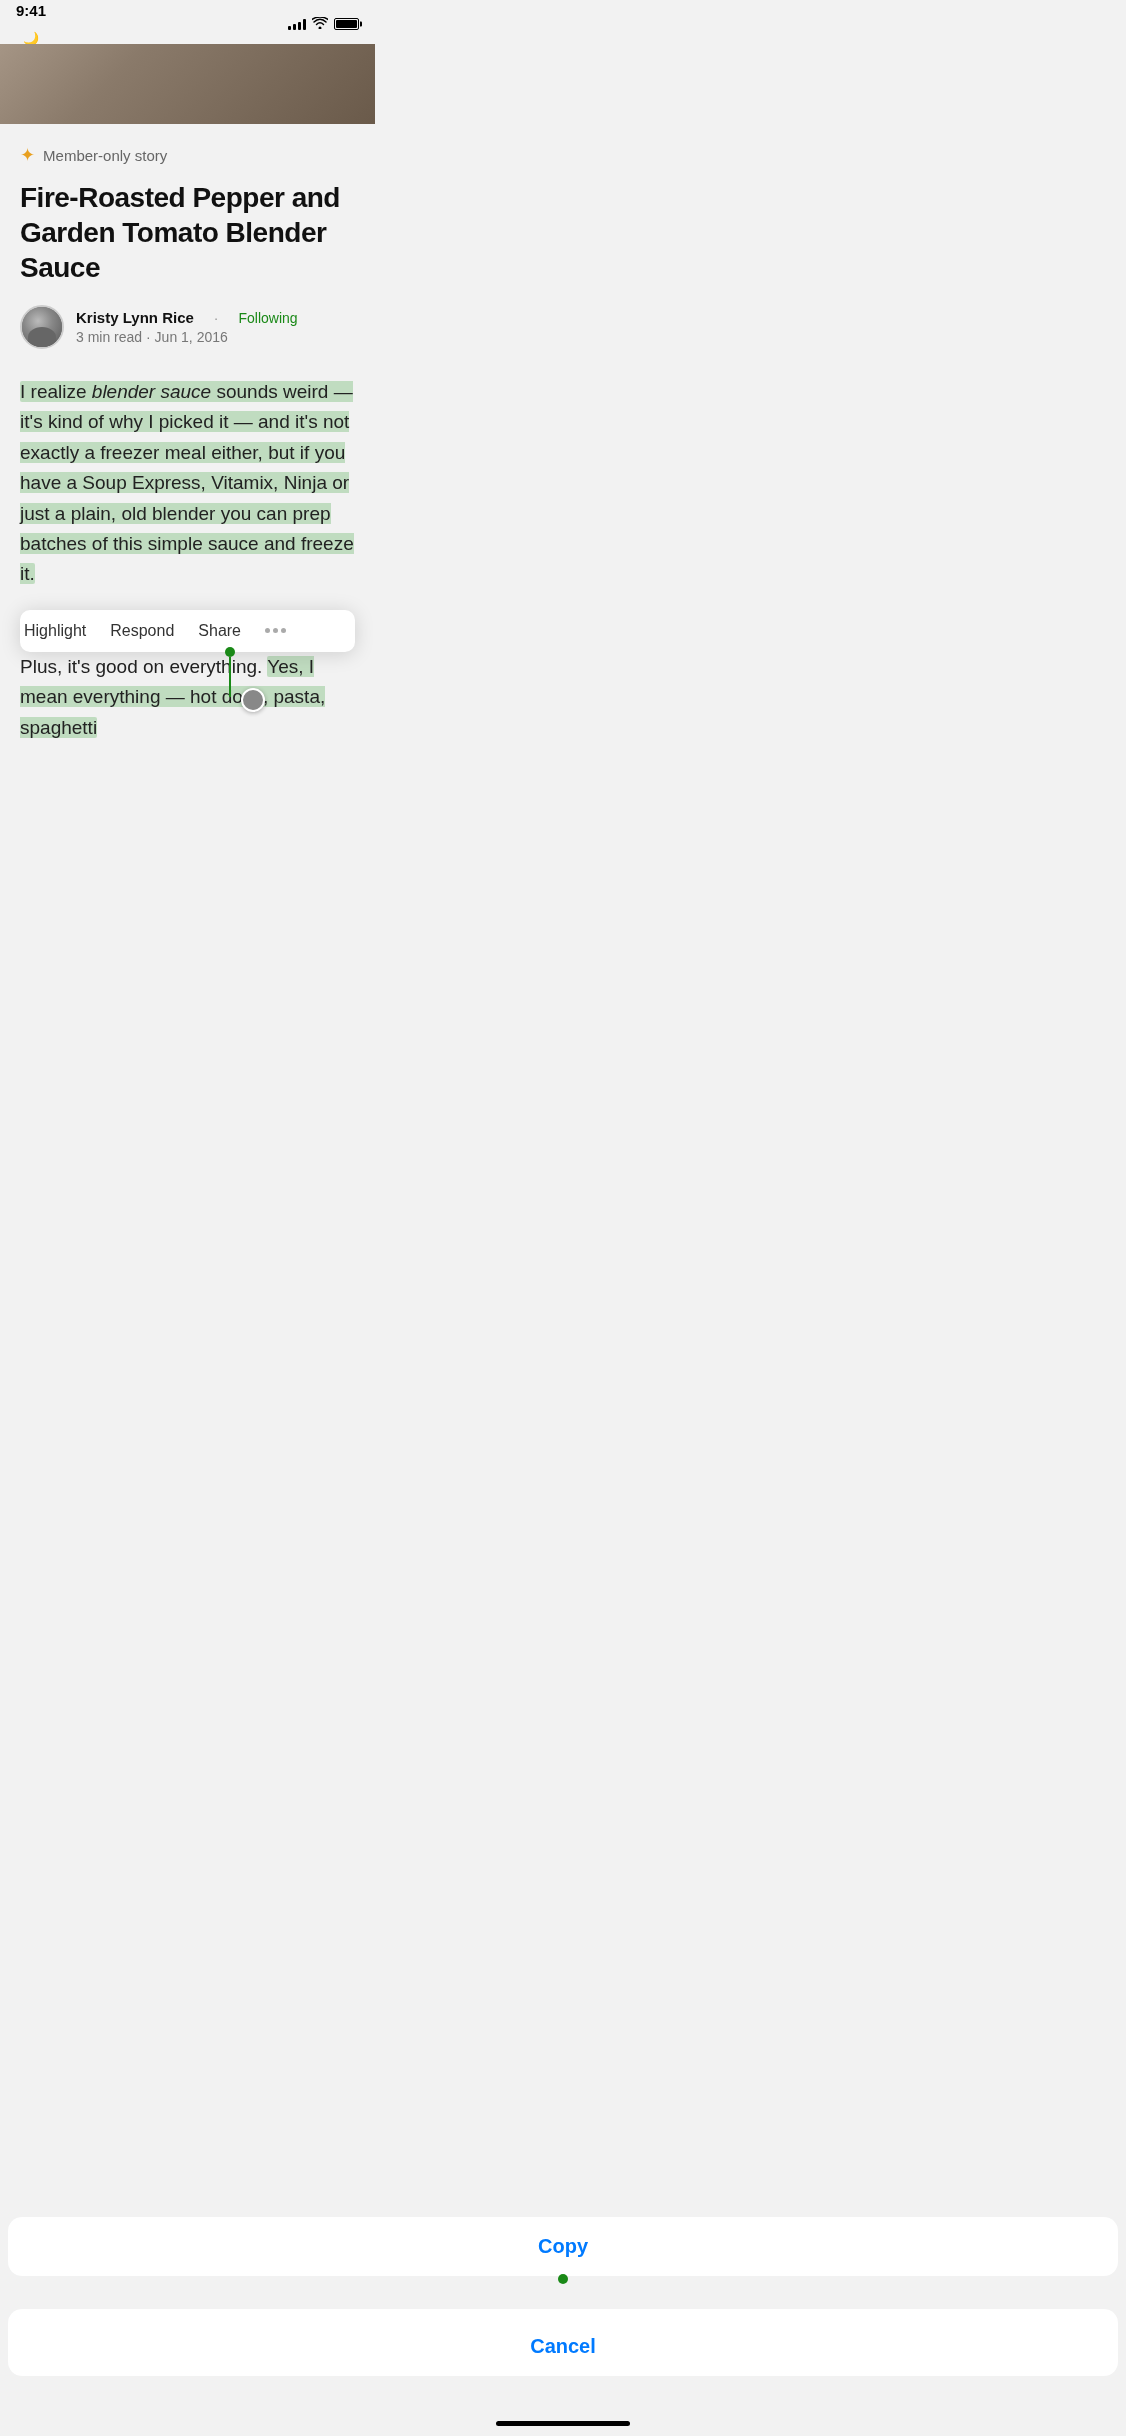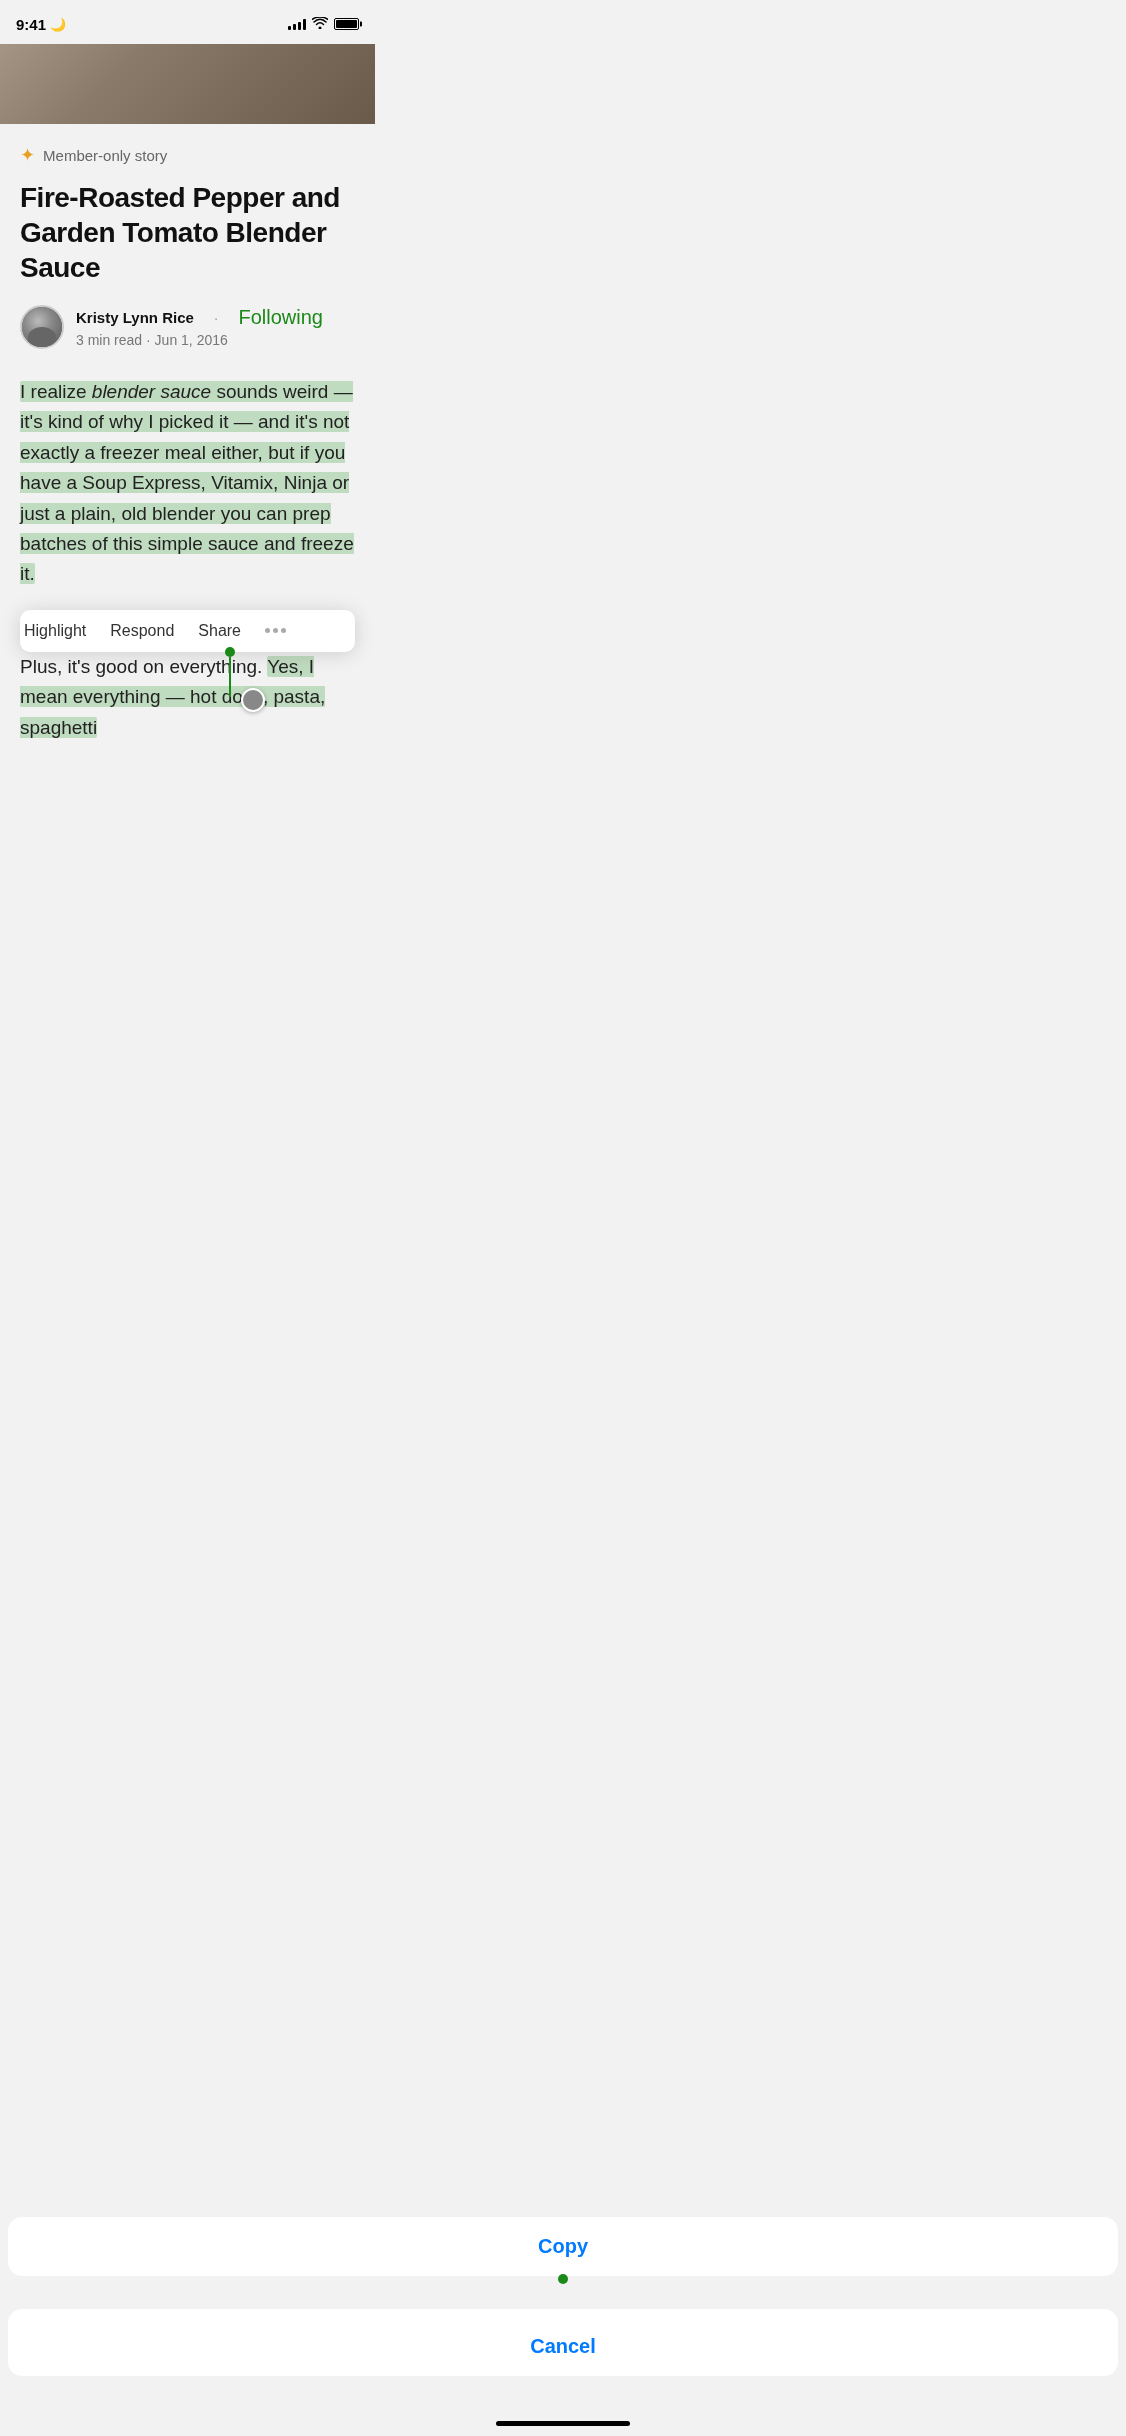--- a/index.html
+++ b/index.html
@@ -22,21 +22,22 @@
       padding: 12px 16px 8px 16px;
       background: #f2f2f2;
       height: 44px;
     }
     .status-time {
       font-size: 15px;
       font-weight: 600;
       color: #000;
       display: flex;
       align-items: center;
-      gap: 4px;
+      gap: 12px;
+      flex-direction: column;
     }
     .status-icons {
       display: flex;
       align-items: center;
       gap: 6px;
     }
     .signal-bars {
       display: flex;
       align-items: flex-end;
       gap: 2px;
@@ -173,21 +174,21 @@
     .author-name {
       font-size: 15px;
       font-weight: 600;
       color: #111;
     }
     .dot-separator {
       color: #999;
       font-size: 14px;
     }
     .following-btn {
-      font-size: 20px;
+      font-size: 14px;
       font-weight: 500;
       color: #1a8917;
     }
     .author-meta {
       font-size: 14px;
       color: #777;
     }
 
     
     .article-body {

